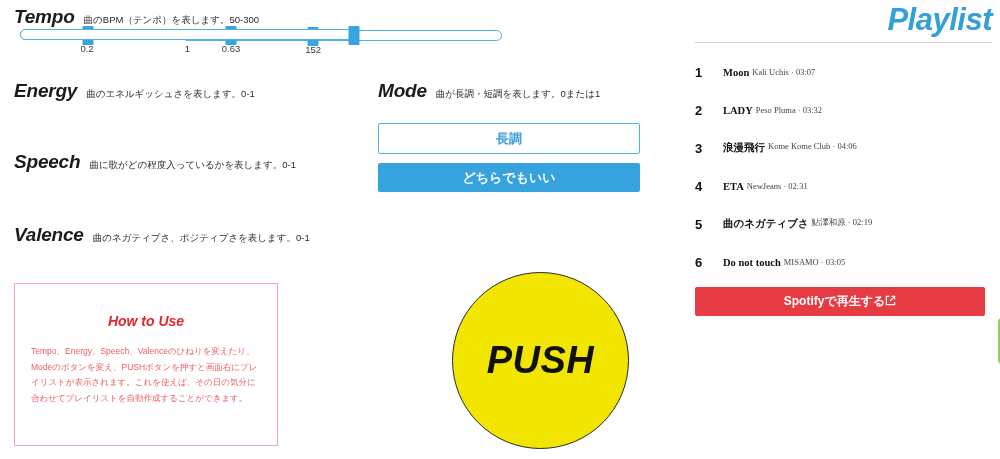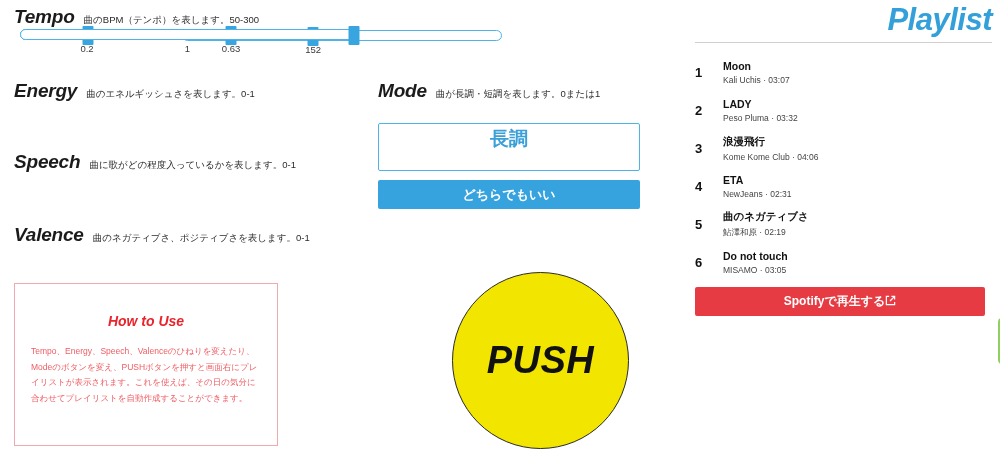--- a/index.html
+++ b/index.html
@@ -49,23 +49,23 @@
   #speech-slider { position:absolute; left:20px; top:29px; width:335px; }
 
   
   #valence-block { position:absolute; left:14px; top:224px; width:380px; }
   #valence-slider { position:absolute; left:20px; top:29px; width:335px; }
 
   
   #mode-block { position:absolute; left:378px; top:80px; width:262px; }
   .mode-row { display:flex; gap:10px; margin-top:21px; }
   .mode-btn {
-    flex:1; height:48px; line-height:29px; text-align:center;
+    flex:1; height:31px; line-height:29px; text-align:center;
     border:1.5px solid #4fb3e8; background:#fff; color:#3b9fd8;
-    font-size:19px; font-weight:700; border-radius:2px; cursor:pointer;
+    font-size:13px; font-weight:700; border-radius:2px; cursor:pointer;
   }
   .mode-btn-wide {
     margin-top:9px; height:29px; line-height:29px; text-align:center;
     background:#36a3df; color:#fff; font-size:13px; font-weight:700;
     border-radius:2px; cursor:pointer; width:100%;
   }
 
   
   #howto {
     position:absolute; left:14px; top:283px; width:264px; height:163px;
@@ -95,21 +95,21 @@
   .playlist { position:absolute; left:680px; top:0; width:320px; height:459px; }
   .pl-title {
     text-align:right; padding:2px 8px 0 0;
     font-size:31px; font-weight:700; font-style:italic; color:#33a0da;
     letter-spacing:-0.5px;
   }
   .pl-rule { margin:4px 8px 0 15px; border-top:1px solid #cfcfcf; }
   .pl-list { margin:10px 0 0 0; padding:0; list-style:none; }
   .pl-item { display:flex; align-items:center; padding:4px 0 4px 15px; height:38px; }
   .pl-num { width:28px; font-size:13px; font-weight:700; color:#111; }
-  .pl-meta { display:flex; flex-direction:column; gap:3px; }
+  .pl-meta { display:flex; flex-direction:row; gap:3px;font-family:Liberation Serif, serif; }
   .pl-song { font-size:10.5px; font-weight:700; color:#111; }
   .pl-artist { font-size:8.5px; color:#444; }
 
   #spotify-button {
     position:absolute; left:15px; top:287px; width:290px; height:29px;
     background:#e73b44; color:#fff; border:none; border-radius:2px;
     font-size:12px; font-weight:700; cursor:pointer;
     display:flex; align-items:center; justify-content:center; 
   }
   .ext-icon { font-size:11px; line-height:1; }

